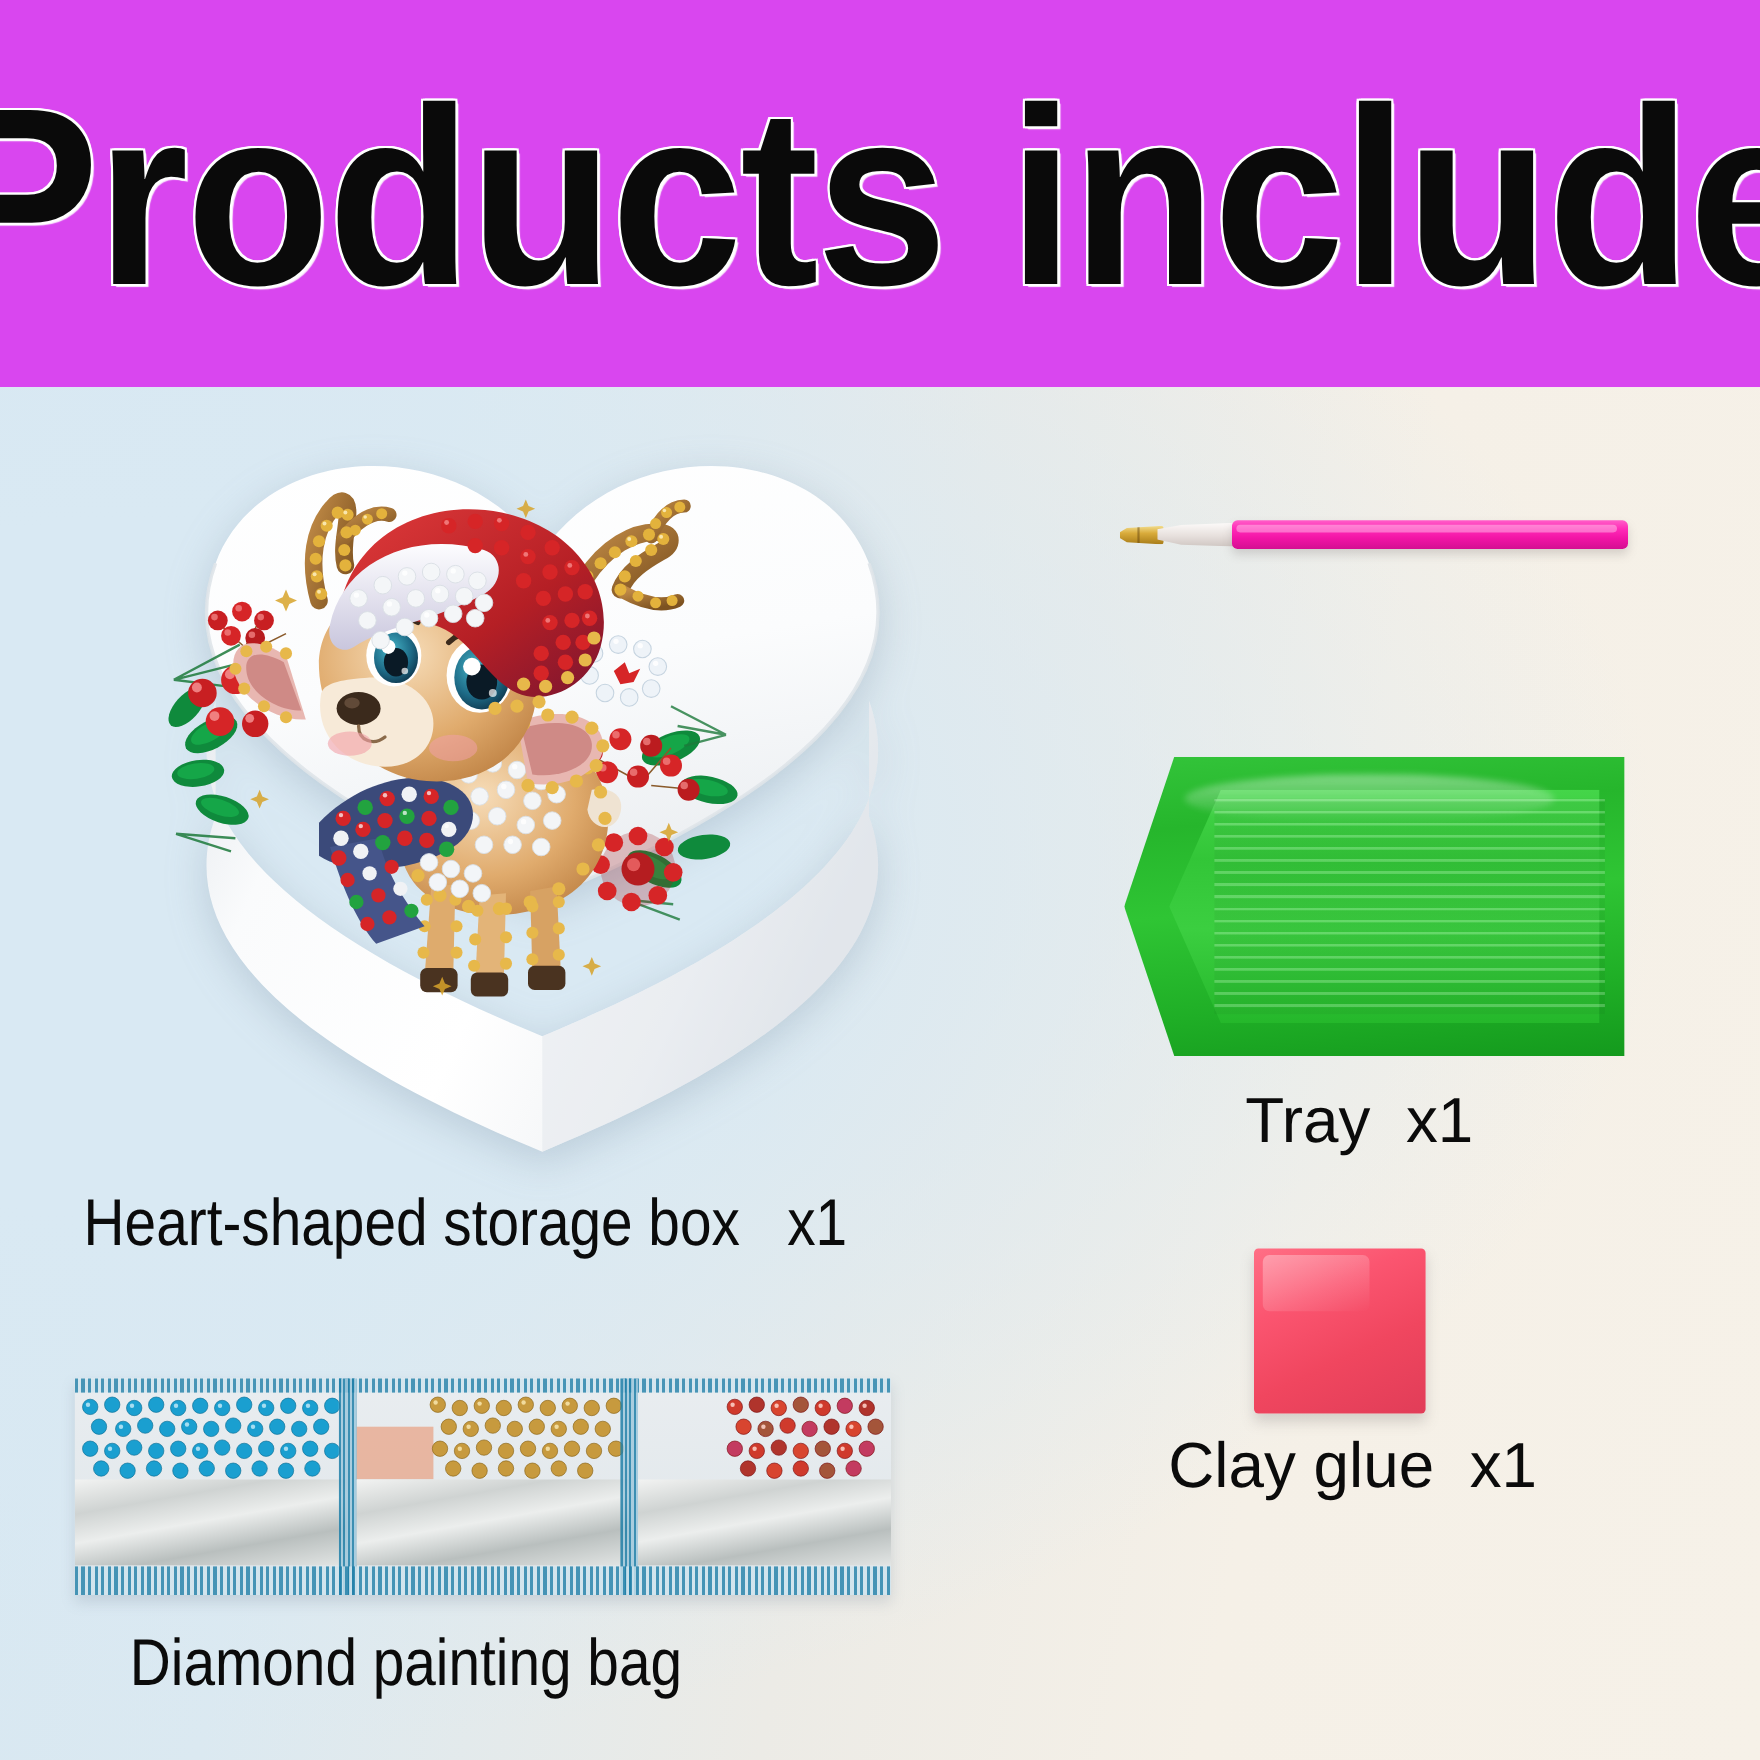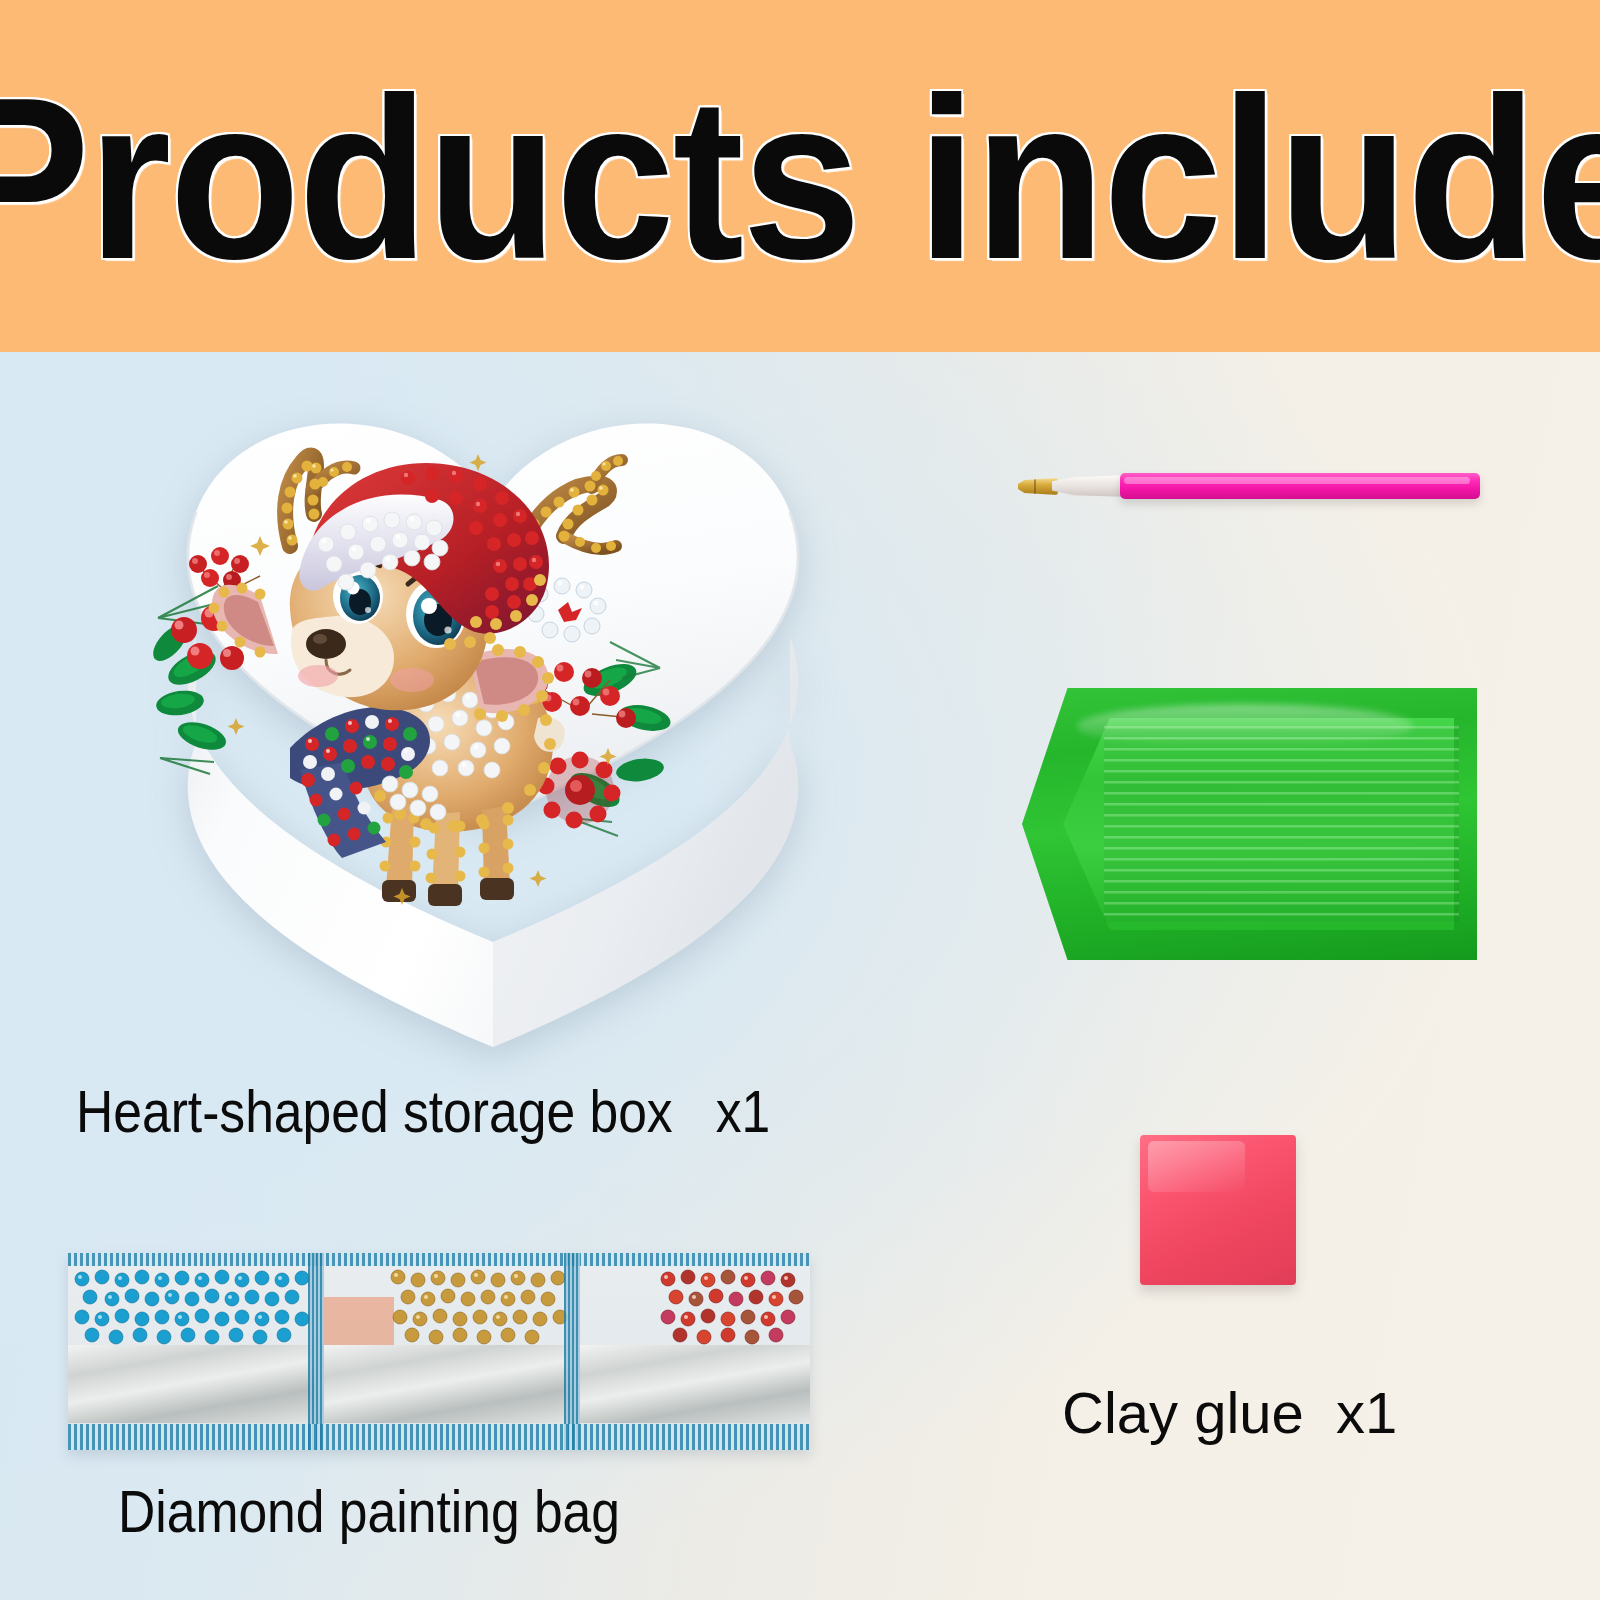--- a/index.html
+++ b/index.html
@@ -6,21 +6,21 @@
   body{
     width:1600px;height:1600px;overflow:hidden;
     font-family:"Liberation Sans", sans-serif;
     background:#ffffff;
   }
   #page{position:relative;width:1600px;height:1600px;overflow:hidden;}
 
   
   .header-band{
     position:absolute;left:0;top:0;width:1600px;height:352px;
-    background:#fdba74;
+    background:#d946ef;
     display:flex;align-items:center;justify-content:center;
     overflow:hidden;
   }
   .header-title{
     font-family:"Liberation Sans Narrow","Liberation Sans",sans-serif;
     font-weight:700;
     font-size:230px;
     line-height:0.94;
     letter-spacing:-2px;
     color:#0a0a0a;
@@ -718,23 +718,24 @@
     <div class="pen-barrel"></div>
   </div>
 
   <div class="tray-wrap">
     <div class="tray">
       <div class="tray-inner"></div>
       <div class="tray-ridges"></div>
       <div class="tray-gloss"></div>
     </div>
   </div>
+  <div class="lbl lbl-reg" style="left:1132px;top:990px;font-size:58px;">Tray  x1</div>
 
   <div class="glue"></div>
-  <div class="lbl lbl-reg" style="left:1062px;top:1384px;font-size:58px;">Clay glue  x1</div>
+  <div class="lbl lbl-reg" style="left:1062px;top:1304px;font-size:58px;">Clay glue  x1</div>
 
   <div class="bag">
     <div class="bag-edge-t"></div>
 
     <div class="bag-cell" style="left:0;width:248px;">
       <svg class="bag-gems" viewBox="0 0 248 78" preserveAspectRatio="none">
         <g fill="#1a9fd0" stroke="#0d6f96" stroke-width="0.6">
           <circle cx="14" cy="12" r="7"></circle>
             <circle cx="34" cy="10" r="7"></circle>
             <circle cx="54" cy="13" r="7"></circle>

